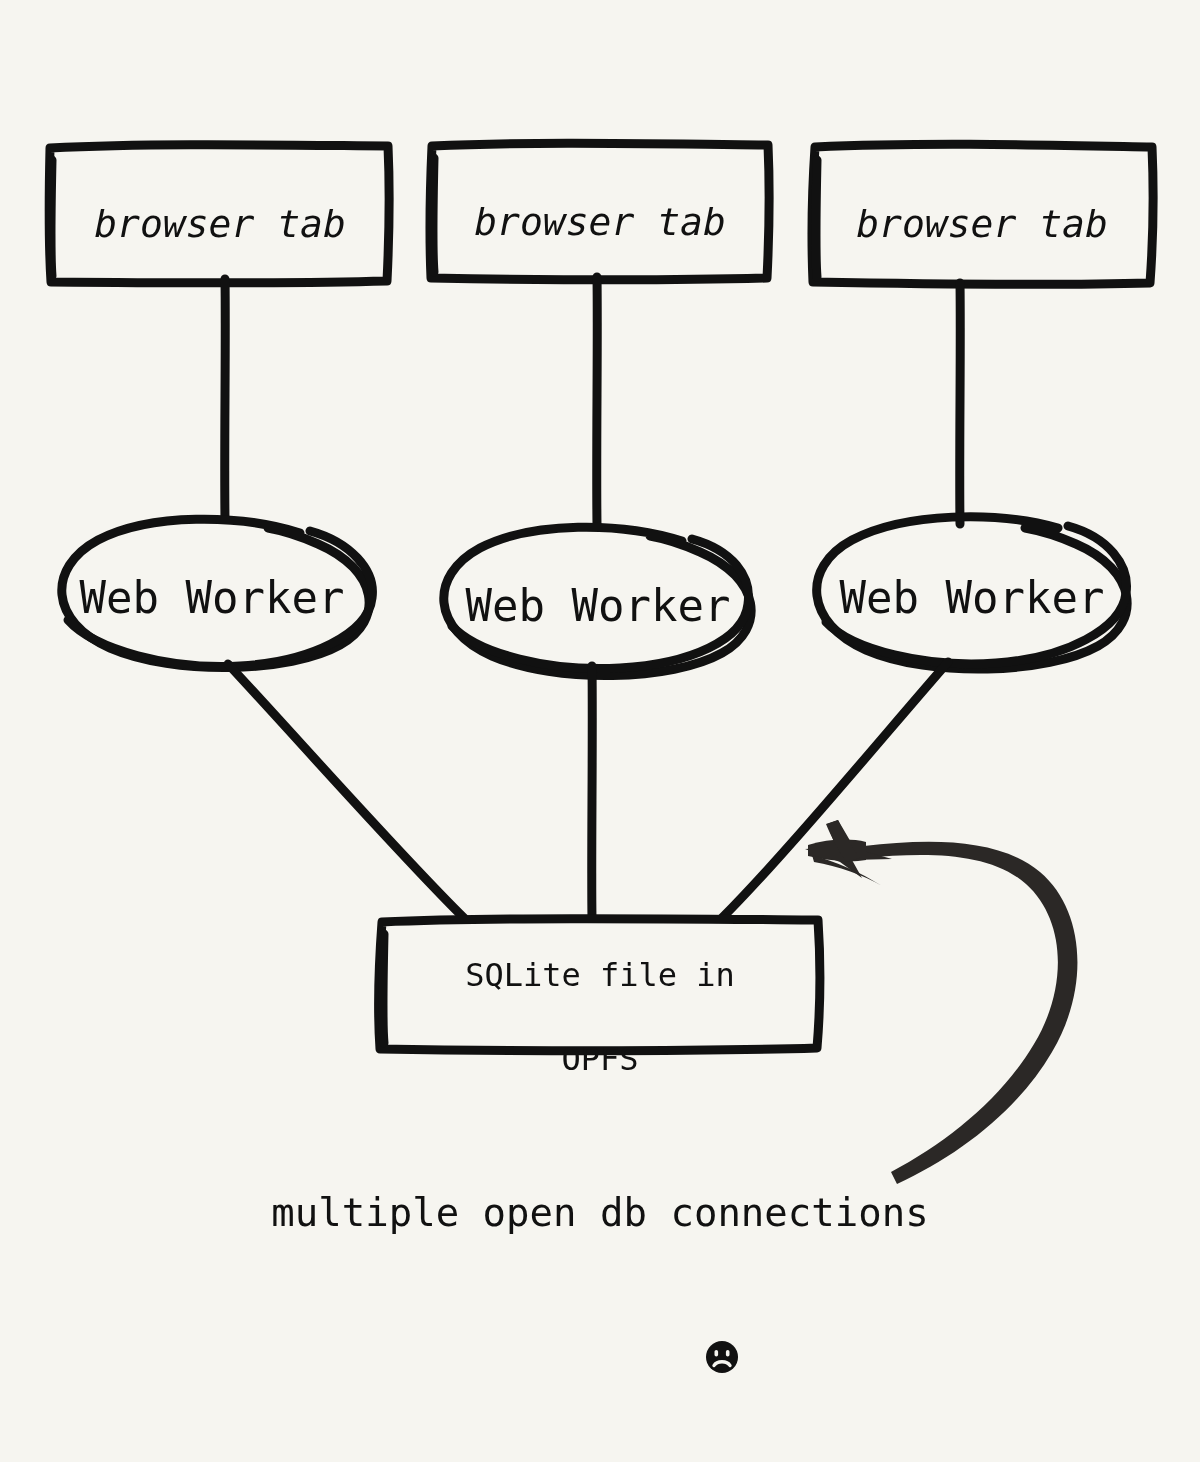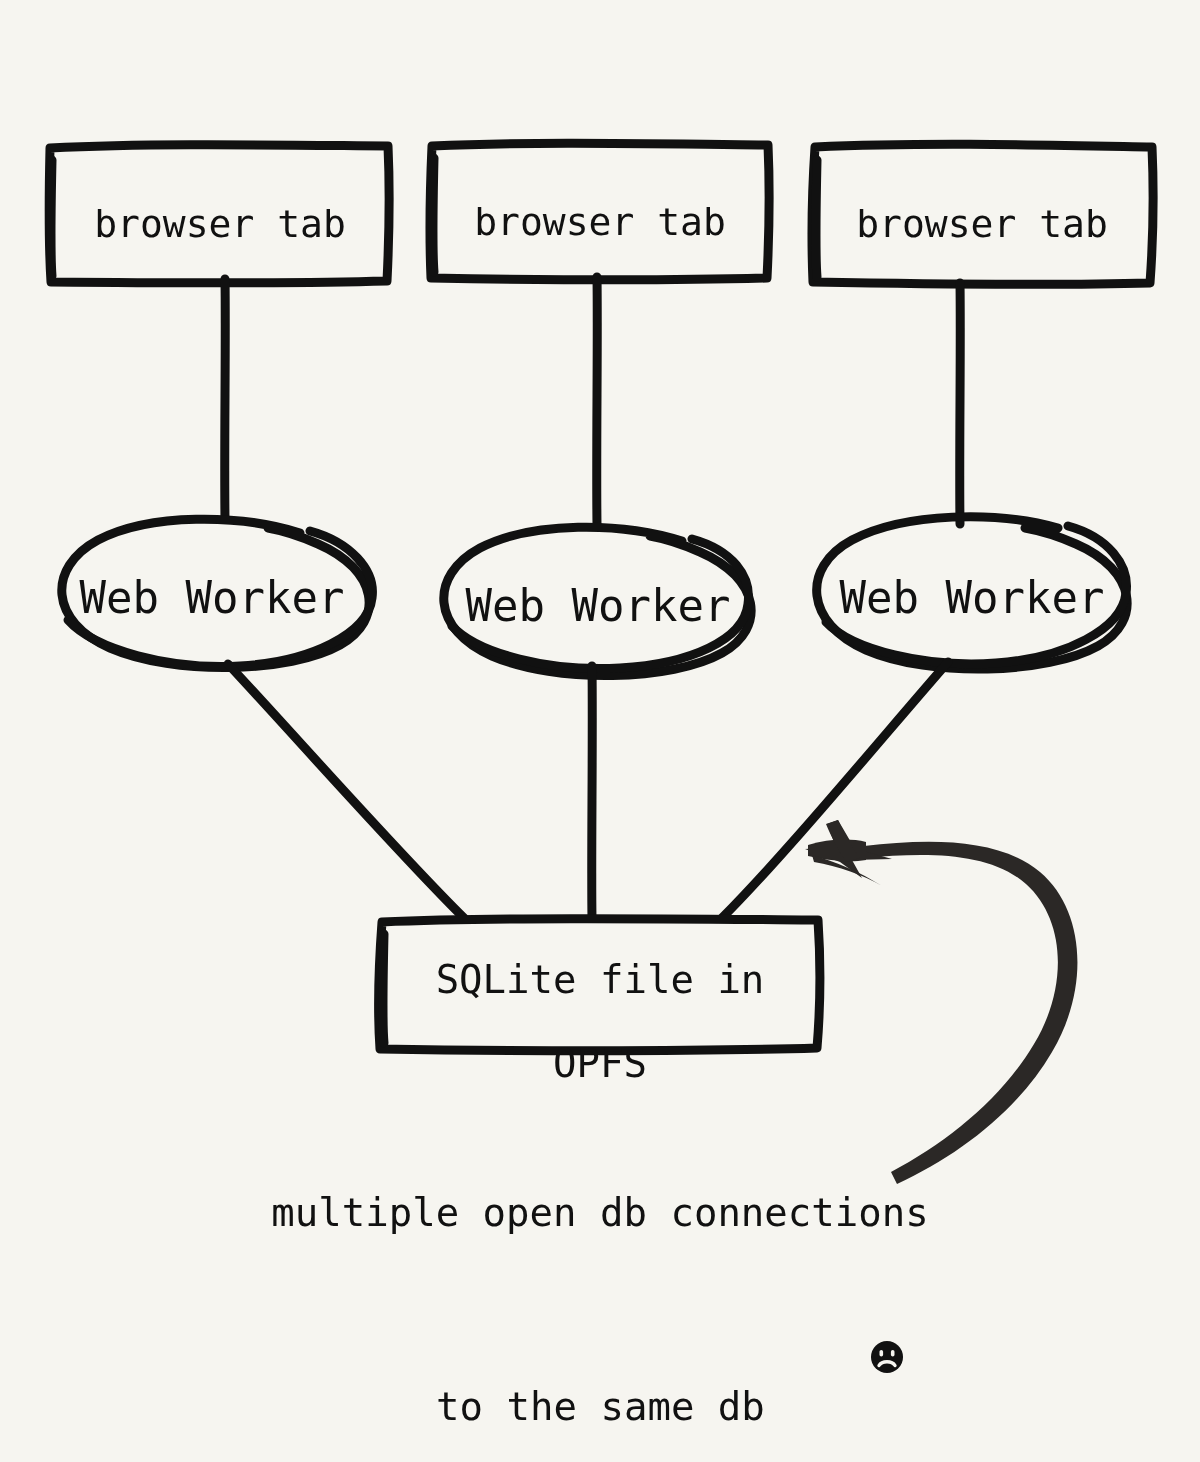--- a/index.html
+++ b/index.html
@@ -26,26 +26,27 @@
     color: #111111;
     font-family: "DejaVu Sans Mono", "Liberation Mono", monospace;
     text-align: center;
     white-space: pre;
     line-height: 1.28;
     letter-spacing: 0px;
     pointer-events: none;
   }
   .tab-label {
     font-size: 38px;
+    font-style: italic;
   }
   .worker-label {
     font-size: 44px;
   }
   .store-label {
-    font-size: 39px;
+    font-size: 32px;
   }
   .caption {
     position: absolute;
     left: 0;
     width: 1200px;
     text-align: center;
     font-family: "DejaVu Sans Mono", "Liberation Mono", monospace;
     font-size: 39px;
     color: #111111;
     line-height: 1.30;
@@ -135,21 +136,21 @@
 
 <div class="node-label worker-label" style="left:52px; top:570px; width:320px;">Web Worker</div>
 <div class="node-label worker-label" style="left:438px; top:578px; width:320px;">Web Worker</div>
 <div class="node-label worker-label" style="left:812px; top:570px; width:320px;">Web Worker</div>
 
 <div class="node-label store-label" style="left:380px; top:955px; width:440px;">SQLite file in</div>
 <div class="node-label store-label" style="left:380px; top:1039px; width:440px;">OPFS</div>
 
 <div class="caption" style="top:1188px;">multiple open db connections</div>
 <div class="caption" style="top:1236px;">
-  <span class="caption-line2">to the same db</span><span class="sad-face">
+  <span class="sad-face">
     <svg viewBox="0 0 36 36" width="36" height="36" xmlns="http://www.w3.org/2000/svg">
       <circle cx="18" cy="18" r="16" fill="#111111"></circle>
       <rect x="10.5" y="11" width="3.6" height="6.5" rx="1.8" fill="#f6f5f0"></rect>
       <rect x="21.9" y="11" width="3.6" height="6.5" rx="1.8" fill="#f6f5f0"></rect>
       <path d="M10 26.5 C 13 21.5, 23 21.5, 26 26.5" fill="none" stroke="#f6f5f0" stroke-width="3.4" stroke-linecap="round"></path>
     </svg>
   </span>
 </div>
 
 </body></html>

